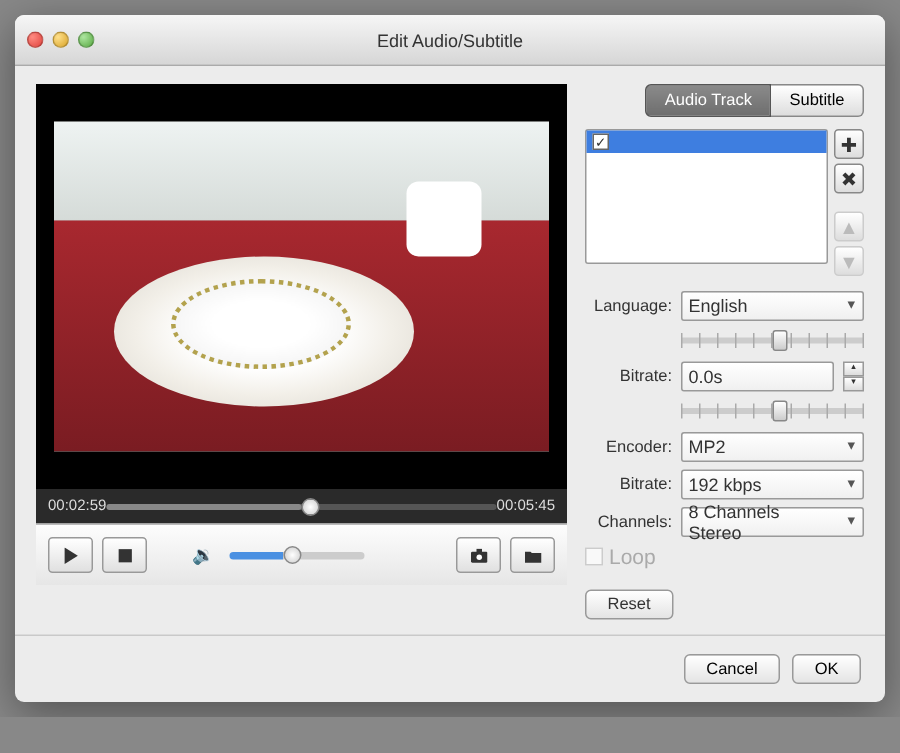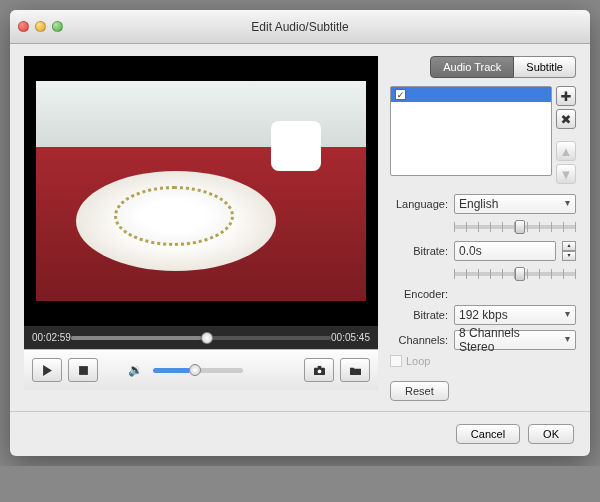--- a/index.html
+++ b/index.html
@@ -47,21 +47,21 @@
 .flabel{width:58px;text-align:right;}
 .sel, .inp{flex:1;height:20px;border:1px solid #999;background:linear-gradient(#fff,#f0f0f0);border-radius:2px;font-size:12px;padding:0 18px 0 4px;position:relative;display:flex;align-items:center;}
 .sel::after{content:"▾";position:absolute;right:5px;top:2px;font-size:10px;color:#555;}
 .spin{width:14px;display:flex;flex-direction:column;}
 .spin div{height:10px;border:1px solid #999;background:linear-gradient(#fff,#ddd);font-size:6px;text-align:center;line-height:7px;}
 .hslider{height:16px;display:flex;align-items:center;margin:2px 0 6px 64px;}
 .hslider .bar{flex:1;height:4px;background:#ccc;position:relative;}
 .hslider .ticks{position:absolute;left:0;right:0;top:-3px;display:flex;justify-content:space-between;}
 .hslider .ticks i{width:1px;height:10px;background:#aaa;}
 .hslider .kn{position:absolute;left:50%;top:-5px;width:10px;height:14px;background:linear-gradient(#fff,#ccc);border:1px solid #888;border-radius:2px;}
-.loop{display:flex;align-items:center;gap:4px;margin-top:4px;color:#aaa;font-size:11px;}
+.loop{display:flex;align-items:center;gap:4px;margin-top:4px;color:#aaa;font-size:14px;}
 .loopbox{width:12px;height:12px;border:1px solid #ccc;background:#f9f9f9;}
 .reset-row{display:flex;margin-top:14px;}
 .button{padding:3px 14px;font-size:11px;background:linear-gradient(#fff,#e4e4e4);border:1px solid #999;border-radius:4px;}
 .footer{display:flex;justify-content:flex-end;gap:8px;padding:12px 16px;}
 .sep{height:1px;background:#c9c9c9;margin:10px 0 0 0;}
 </style>
 </head>
 <body>
 
 <div class="window">
@@ -195,20 +195,23 @@
                 <i></i>
                 <i></i>
                 <i></i>
                 <i></i>
               </div>
               <div class="kn"></div>
             </div>
         </div>
         <div class="frow">
           <div class="flabel">Encoder:</div>
+          <div class="sel">
+              <span>MP2</span>
+            </div>
         </div>
         <div class="frow">
           <div class="flabel">Bitrate:</div>
           <div class="sel">
               <span>192 kbps</span>
             </div>
         </div>
         <div class="frow">
           <div class="flabel">Channels:</div>
           <div class="sel">

